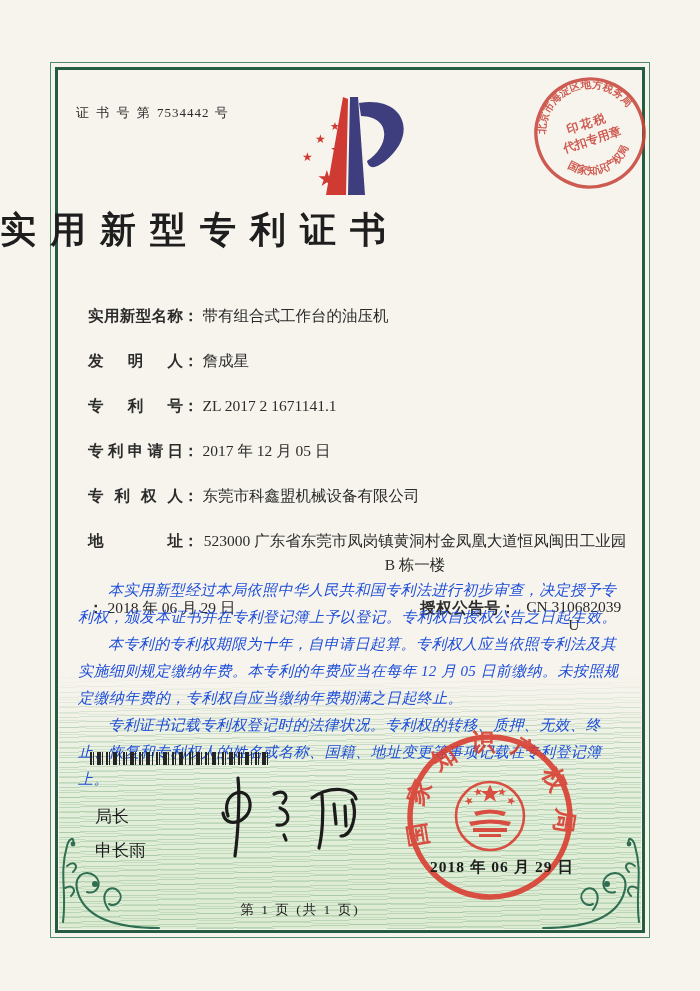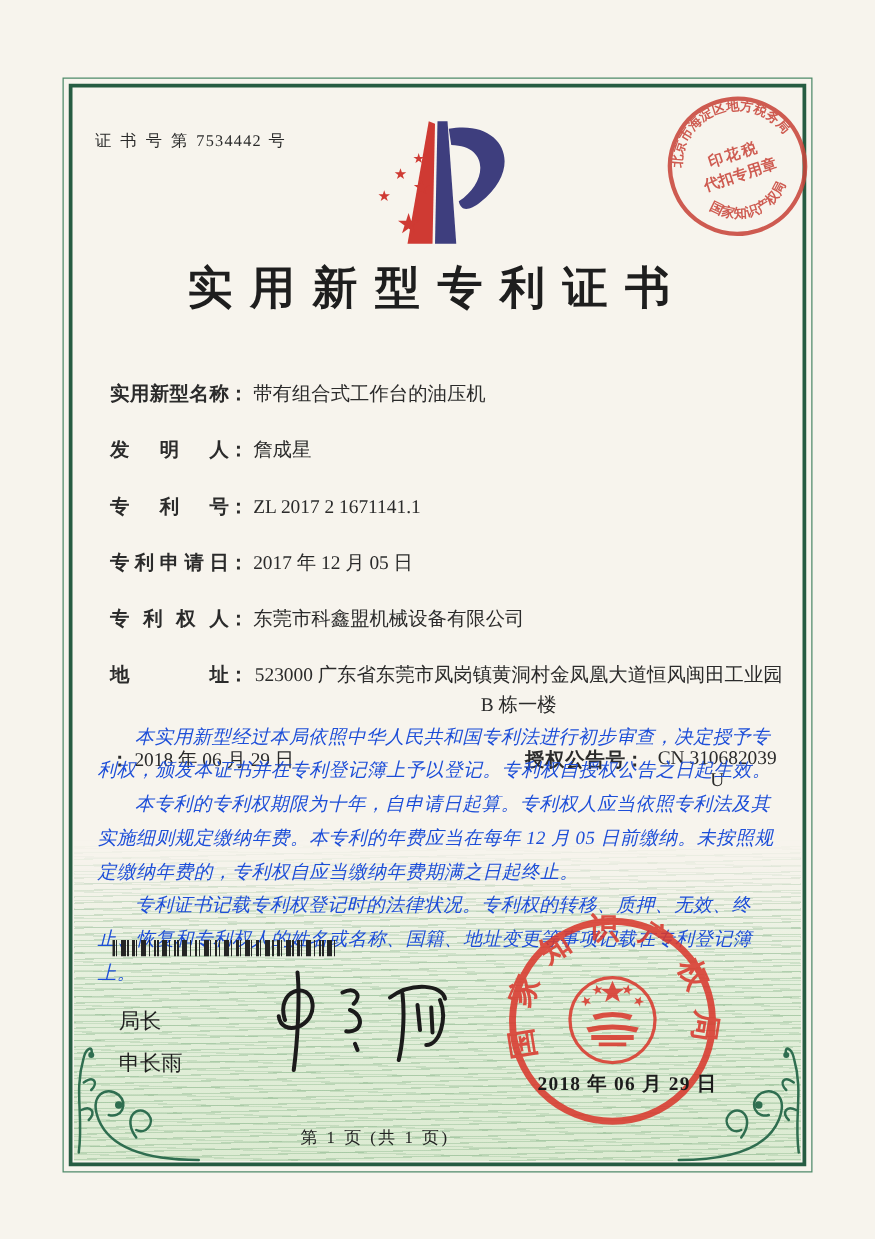--- a/index.html
+++ b/index.html
@@ -22,21 +22,21 @@
     -webkit-mask-image: linear-gradient(to bottom, transparent 0, rgba(0,0,0,.85) 22%, #000 45%);
             mask-image: linear-gradient(to bottom, transparent 0, rgba(0,0,0,.85) 22%, #000 45%);
   }
 
   .cert-no { position:absolute; left:76px; top:104px; font-size:13px; letter-spacing:2px; z-index:1; }
   .cert-no .num { letter-spacing:1px; }
 
   .logo { position:absolute; left:281px; top:94px; z-index:1; }
   .tax-stamp { position:absolute; left:531px; top:74px; z-index:1; transform:rotate(-18deg); opacity:.88; }
 
-  .title { position:absolute; left:0; top:206px; width:100%; text-align:center; z-index:1;
+  .title { position:absolute; left:0; top:206px; width:100%; z-index:1;
            font-size:36px; font-weight:700; letter-spacing:14px; color:#1e1e1e; }
 
   .fields { position:absolute; left:88px; top:289px; width:540px; z-index:1; font-size:15.5px;margin-top:15px; }
   .f-row { display:flex; margin-bottom:21px; line-height:24px; }
   .f-label { display:inline-block; width:95px; text-align:justify; text-align-last:justify; font-weight:600; flex:none; }
   .f-colon { flex:none; font-weight:600; }
   .f-value { margin-left:4px; max-width:425px;text-align:center; }
   .grant-row { display:flex; margin-top:2px; }
   .grant-left { display:flex; width:332px; flex:none; }
   .grant-right { display:flex; }

